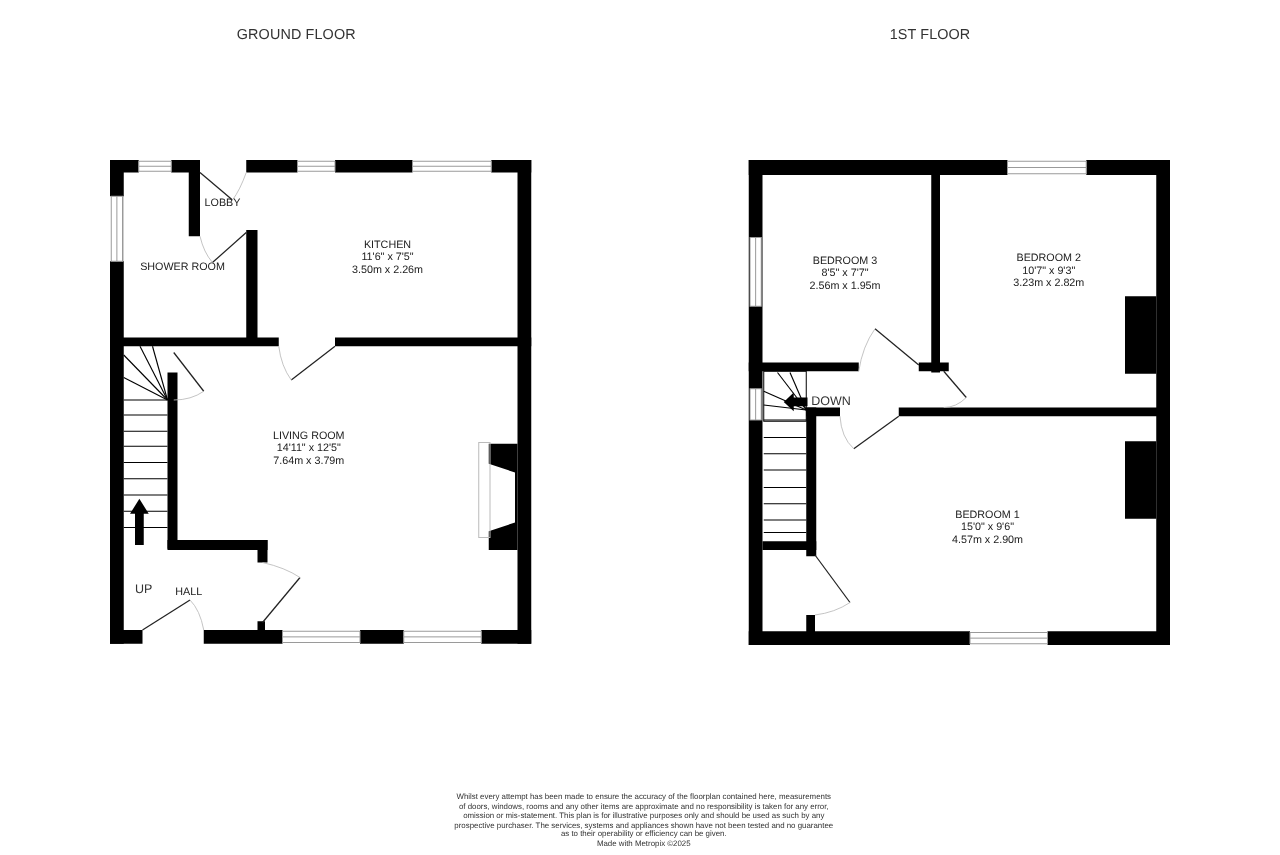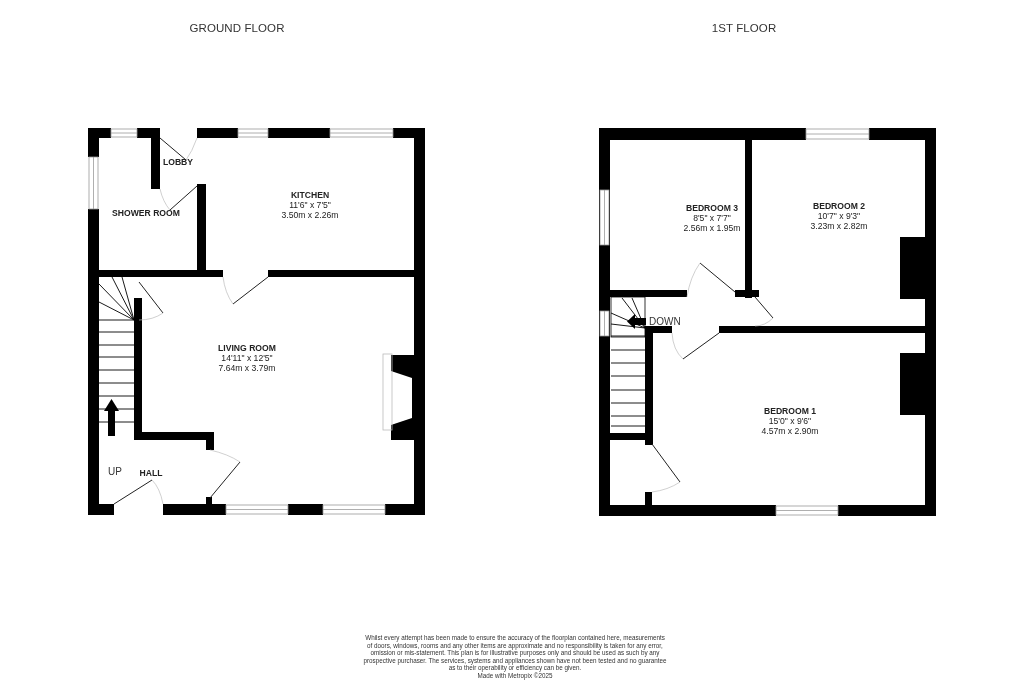--- a/index.html
+++ b/index.html
@@ -1,20 +1,20 @@
 <!DOCTYPE html>
 <html><head>
 <meta charset="utf-8">
 <style>
   html, body { margin:0; padding:0; background:#ffffff; }
   body { width:1024px; height:684px; position:relative; overflow:hidden; font-family:"Liberation Sans", sans-serif; color:#222; }
   .floor-title { position:absolute; top:22px; font-size:11.5px; color:#333; letter-spacing:0.1px; transform:translateX(-50%); white-space:nowrap;text-align:center; }
   svg#plan { position:absolute; left:0; top:0; }
   .room-label { position:absolute; text-align:center; transform:translateX(-50%); font-size:8.6px; line-height:10px; color:#222; white-space:nowrap; }
-  .room-label .name { font-weight:bold; }
+  .room-label .name { font-weight:normal; }
   .small-label { position:absolute; font-size:10px; color:#333; white-space:nowrap; }
   .disclaimer { position:absolute; left:330px; top:634px; width:370px; text-align:center; font-size:6.3px; line-height:7.6px; color:#333; }
 </style>
 </head>
 <body>
 
 <div class="floor-title" style="left:237px;">GROUND FLOOR</div>
 <div class="floor-title" style="left:744px;">1ST FLOOR</div>
 
 <svg id="plan" width="1024" height="684" viewBox="0 0 1024 684" xmlns="http://www.w3.org/2000/svg">
@@ -189,21 +189,21 @@
 <div class="room-label" style="left:247px; top:343px;">
   <div class="name">LIVING ROOM</div>
   <div>14'11"  x 12'5"</div>
   <div>7.64m  x 3.79m</div>
 </div>
 <div class="room-label" style="left:151px; top:468px;">
   <div class="name">HALL</div>
 </div>
 <div class="small-label" style="left:108px; top:446px;margin-top:20px;">UP</div>
 
-<div class="room-label" style="left:676px; top:203px;margin-left:36px;">
+<div class="room-label" style="left:676px; top:203px;">
   <div class="name">BEDROOM 3</div>
   <div>8'5"  x 7'7"</div>
   <div>2.56m  x 1.95m</div>
 </div>
 <div class="room-label" style="left:839px; top:201px;">
   <div class="name">BEDROOM 2</div>
   <div>10'7"  x 9'3"</div>
   <div>3.23m  x 2.82m</div>
 </div>
 <div class="room-label" style="left:790px; top:406px;">

